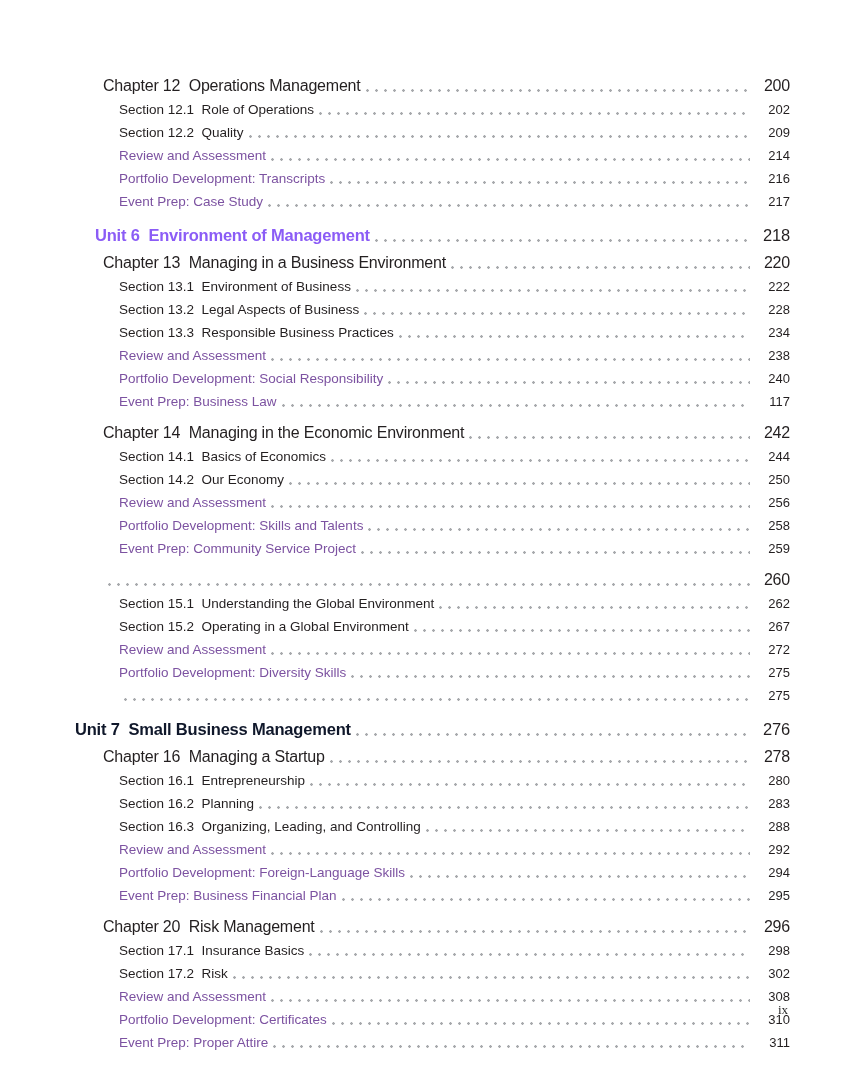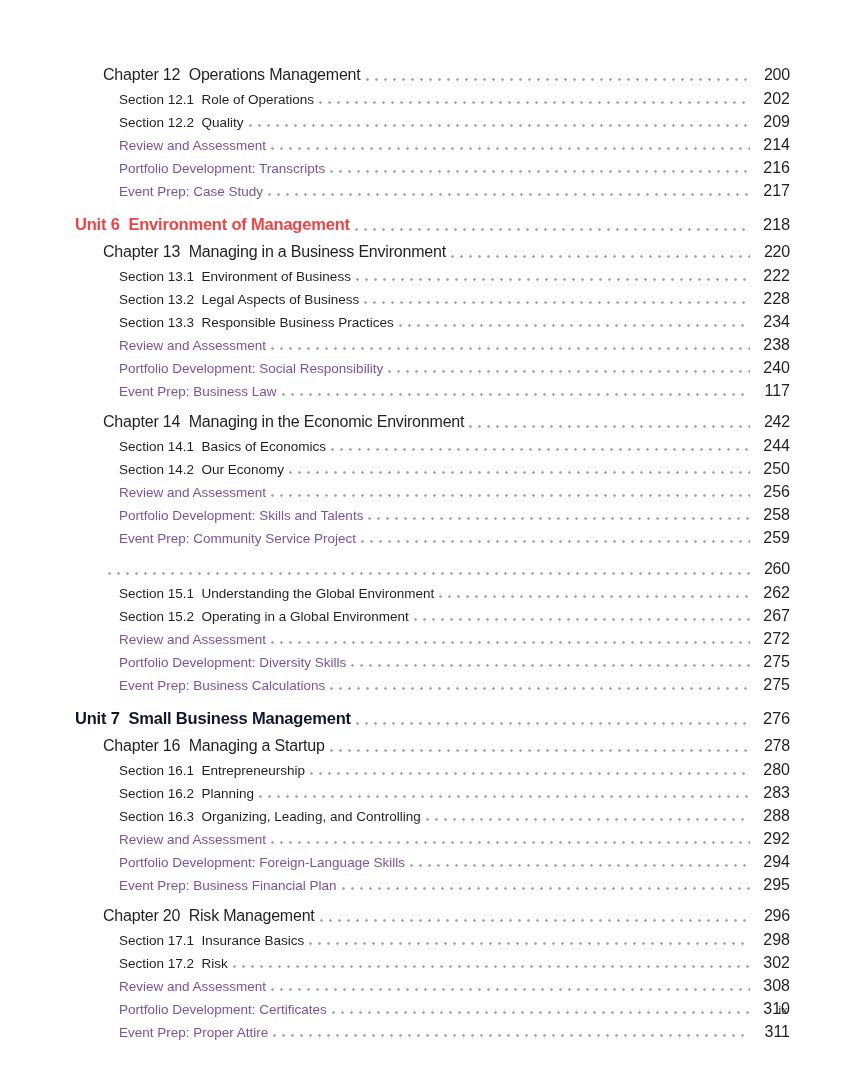--- a/index.html
+++ b/index.html
@@ -43,42 +43,42 @@
   .row-unit {
     height: 27px;
     line-height: 27px;
     margin-top: 9px;
     font-size: 16.5px;
     font-weight: bold;
     letter-spacing: -0.2px;
   }
   .row-unit .pagenum { font-weight: normal; }
   .row-unit .leader { margin-bottom: 7px; }
-  .unit-green .label { color: #ef4444; }
+  .unit-green .label { color: #8b5cf6; margin-left: 20px; }
   .unit-blue .label { color: #0f172a; }
   
   .row-chapter {
     height: 25px;
     line-height: 25px;
     margin-top: 7px;
     padding-left: 28px;
     font-size: 16px;
     letter-spacing: -0.2px;
   }
-  .toc-row:first-child { margin-top: 0; align-items: center; }
+  .toc-row:first-child { margin-top: 11px; align-items: center; }
   .row-unit + .row-chapter { margin-top: 1px; }
   .row-chapter .leader { margin-bottom: 6px; }
   
   .row-section, .row-feature {
     height: 23px;
     line-height: 23px;
     padding-left: 44px;
     font-size: 13.5px;
   }
-  .row-section .pagenum, .row-feature .pagenum { font-size: 16px; }
+  .row-section .pagenum, .row-feature .pagenum { font-size: 13px; }
   .row-feature .label { color: #7c52a1; }
   
   .folio {
     position: absolute;
     right: 61px;
     top: 1002px;
     font-family: "Liberation Serif", "DejaVu Serif", serif;
     font-size: 13px;
     color: #2b2b2b;
   }
@@ -206,21 +206,20 @@
         <span class="label">Review and Assessment</span>
         <span class="leader"></span>
         <span class="pagenum">272</span>
       </div>
       <div class="toc-row row-feature">
         <span class="label">Portfolio Development: Diversity Skills</span>
         <span class="leader"></span>
         <span class="pagenum">275</span>
       </div>
       <div class="toc-row row-feature">
-        <span class="label">Event Prep: Business Calculations</span>
         <span class="leader"></span>
         <span class="pagenum">275</span>
       </div>
       <div class="toc-row row-unit unit-blue">
         <span class="label">Unit 7  Small Business Management</span>
         <span class="leader"></span>
         <span class="pagenum">276</span>
       </div>
       <div class="toc-row row-chapter">
         <span class="label">Chapter 16  Managing a Startup</span>

